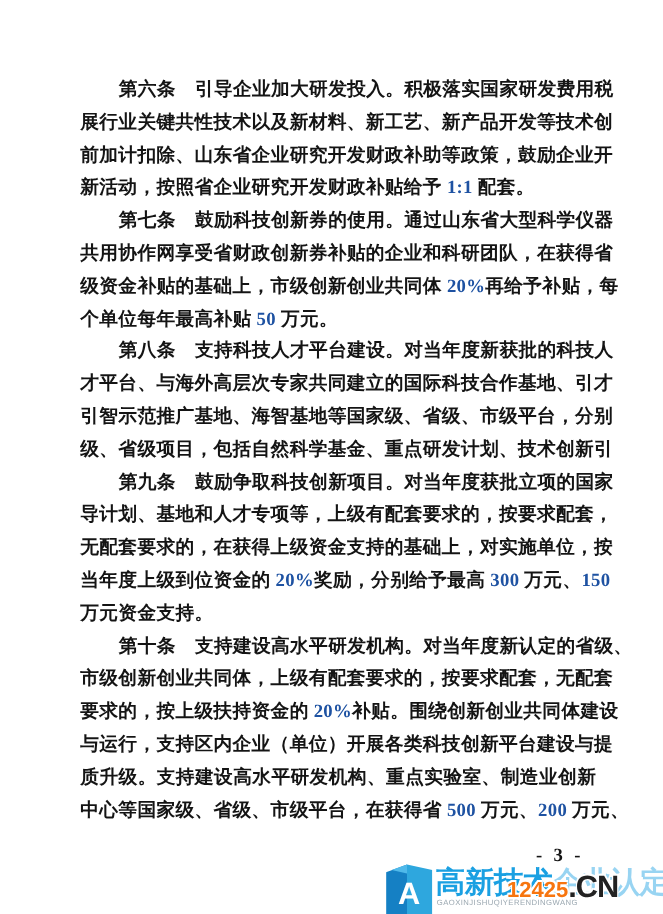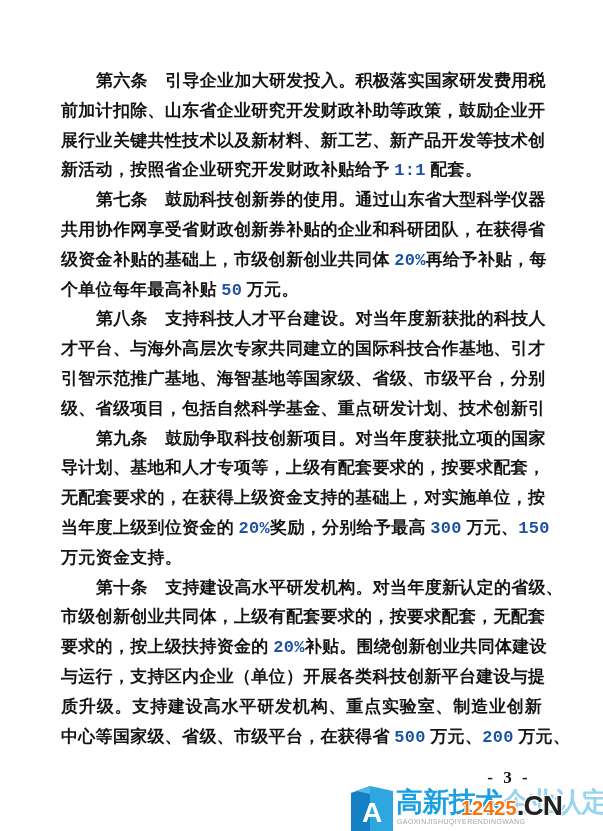--- a/index.html
+++ b/index.html
@@ -20,24 +20,25 @@
     letter-spacing:.3px;
   }
   .line{
     height:29.8px;
     line-height:29.8px;
     text-align:justify;
     text-align-last:justify;
     text-justify:inter-character;
     white-space:nowrap;
     overflow:visible;
+    margin-left:12px;
   }
   .line.first{text-indent:35px;}
   .line.noflush{text-align-last:left;}
-  .hl{color:var(--hl,#1e52a2);font-family:Liberation Mono, monospace;}
+  .hl{color:var(--hl,#1e52a2);}
   .page-number{
     position:absolute;
     top:768px;left:474px;
     width:70px;
     color:var(--text,#141414);
     font-weight:700;
     font-size:17px;
     letter-spacing:3px;
     text-align:center;
     white-space:nowrap;
@@ -74,22 +75,22 @@
     white-space:nowrap;
   }
 </style>
 </head>
 <body>
 
 <div class="page" style="--page-bg: #ffffff; --text: #141414; --hl: #1e52a2; --brand-blue: #1aa0e2; --orange: #f7750f; --overlay-dark: #222222; --gray: #9aa7b0;">
 
   <div class="doc-body">
       <div class="line first"><span>第六条　引导企业加大研发投入。积极落实国家研发费用税</span></div>
+      <div class="line"><span>展行业关键共性技术以及新材料、新工艺、新产品开发等技术创</span></div>
       <div class="line"><span>前加计扣除、山东省企业研究开发财政补助等政策，鼓励企业开</span></div>
-      <div class="line"><span>展行业关键共性技术以及新材料、新工艺、新产品开发等技术创</span></div>
       <div class="line noflush"><span>新活动，按照省企业研究开发财政补贴给予 </span><span class="hl">1:1</span><span> 配套。</span></div>
       <div class="line first"><span>第七条　鼓励科技创新券的使用。通过山东省大型科学仪器</span></div>
       <div class="line"><span>共用协作网享受省财政创新券补贴的企业和科研团队，在获得省</span></div>
       <div class="line"><span>级资金补贴的基础上，市级创新创业共同体 </span><span class="hl">20%</span><span>再给予补贴，每</span></div>
       <div class="line noflush"><span>个单位每年最高补贴 </span><span class="hl">50</span><span> 万元。</span></div>
       <div class="line first"><span>第八条　支持科技人才平台建设。对当年度新获批的科技人</span></div>
       <div class="line"><span>才平台、与海外高层次专家共同建立的国际科技合作基地、引才</span></div>
       <div class="line"><span>引智示范推广基地、海智基地等国家级、省级、市级平台，分别</span></div>
       <div class="line"><span>级、省级项目，包括自然科学基金、重点研发计划、技术创新引</span></div>
       <div class="line first"><span>第九条　鼓励争取科技创新项目。对当年度获批立项的国家</span></div>

